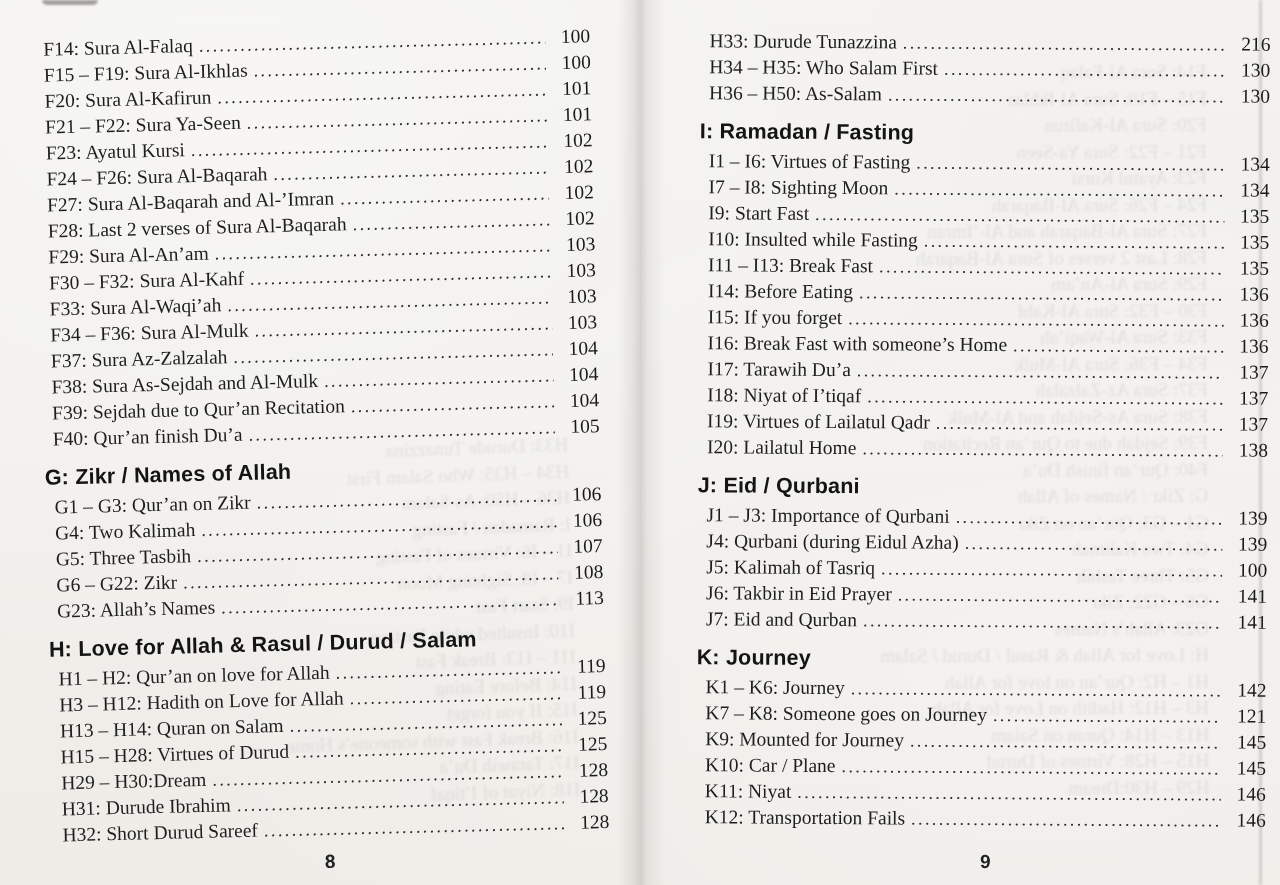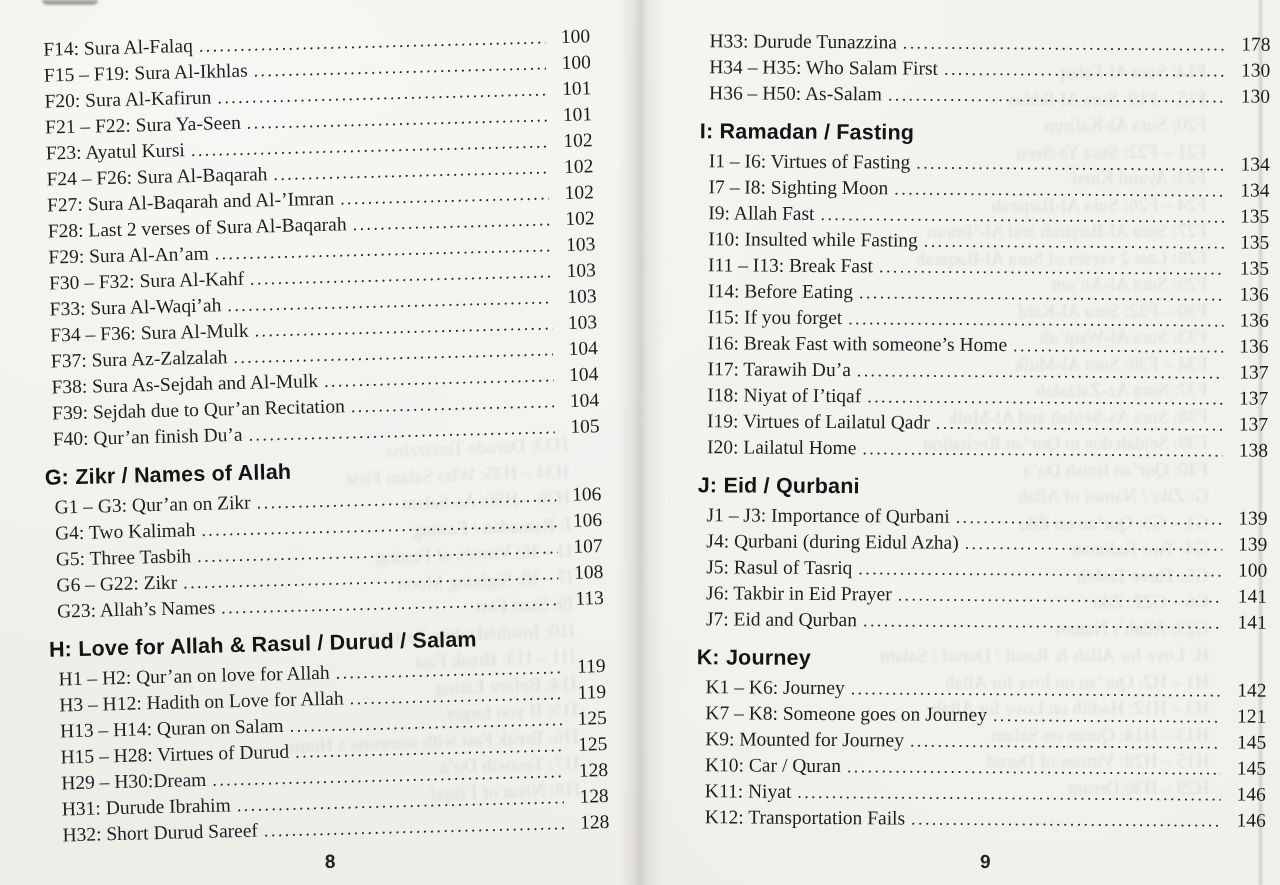--- a/index.html
+++ b/index.html
@@ -237,21 +237,21 @@
         </div>
     </div>
   </div>
 
   <div class="page page-right">
     <div class="page-inner">
       <div class="content">
           <div class="entry">
             <span class="label">H33: Durude Tunazzina</span>
             <span class="dots" aria-hidden="true">........................................................................................................................</span>
-            <span class="pnum">178</span>
+            <span class="pnum">216</span>
           </div>
           <div class="entry">
             <span class="label">H34 – H35: Who Salam First</span>
             <span class="dots" aria-hidden="true">........................................................................................................................</span>
             <span class="pnum">130</span>
           </div>
           <div class="entry">
             <span class="label">H36 – H50: As-Salam</span>
             <span class="dots" aria-hidden="true">........................................................................................................................</span>
             <span class="pnum">130</span>
@@ -261,21 +261,21 @@
             <span class="label">I1 – I6: Virtues of Fasting</span>
             <span class="dots" aria-hidden="true">........................................................................................................................</span>
             <span class="pnum">134</span>
           </div>
           <div class="entry">
             <span class="label">I7 – I8: Sighting Moon</span>
             <span class="dots" aria-hidden="true">........................................................................................................................</span>
             <span class="pnum">134</span>
           </div>
           <div class="entry">
-            <span class="label">I9: Allah Fast</span>
+            <span class="label">I9: Start Fast</span>
             <span class="dots" aria-hidden="true">........................................................................................................................</span>
             <span class="pnum">135</span>
           </div>
           <div class="entry">
             <span class="label">I10: Insulted while Fasting</span>
             <span class="dots" aria-hidden="true">........................................................................................................................</span>
             <span class="pnum">135</span>
           </div>
           <div class="entry">
             <span class="label">I11 – I13: Break Fast</span>
@@ -322,21 +322,21 @@
             <span class="label">J1 – J3: Importance of Qurbani</span>
             <span class="dots" aria-hidden="true">........................................................................................................................</span>
             <span class="pnum">139</span>
           </div>
           <div class="entry">
             <span class="label">J4: Qurbani (during Eidul Azha)</span>
             <span class="dots" aria-hidden="true">........................................................................................................................</span>
             <span class="pnum">139</span>
           </div>
           <div class="entry">
-            <span class="label">J5: Rasul of Tasriq</span>
+            <span class="label">J5: Kalimah of Tasriq</span>
             <span class="dots" aria-hidden="true">........................................................................................................................</span>
             <span class="pnum">100</span>
           </div>
           <div class="entry">
             <span class="label">J6: Takbir in Eid Prayer</span>
             <span class="dots" aria-hidden="true">........................................................................................................................</span>
             <span class="pnum">141</span>
           </div>
           <div class="entry">
             <span class="label">J7: Eid and Qurban</span>
@@ -353,21 +353,21 @@
             <span class="label">K7 – K8: Someone goes on Journey</span>
             <span class="dots" aria-hidden="true">........................................................................................................................</span>
             <span class="pnum">121</span>
           </div>
           <div class="entry">
             <span class="label">K9: Mounted for Journey</span>
             <span class="dots" aria-hidden="true">........................................................................................................................</span>
             <span class="pnum">145</span>
           </div>
           <div class="entry">
-            <span class="label">K10: Car / Quran</span>
+            <span class="label">K10: Car / Plane</span>
             <span class="dots" aria-hidden="true">........................................................................................................................</span>
             <span class="pnum">145</span>
           </div>
           <div class="entry">
             <span class="label">K11: Niyat</span>
             <span class="dots" aria-hidden="true">........................................................................................................................</span>
             <span class="pnum">146</span>
           </div>
           <div class="entry">
             <span class="label">K12: Transportation Fails</span>

